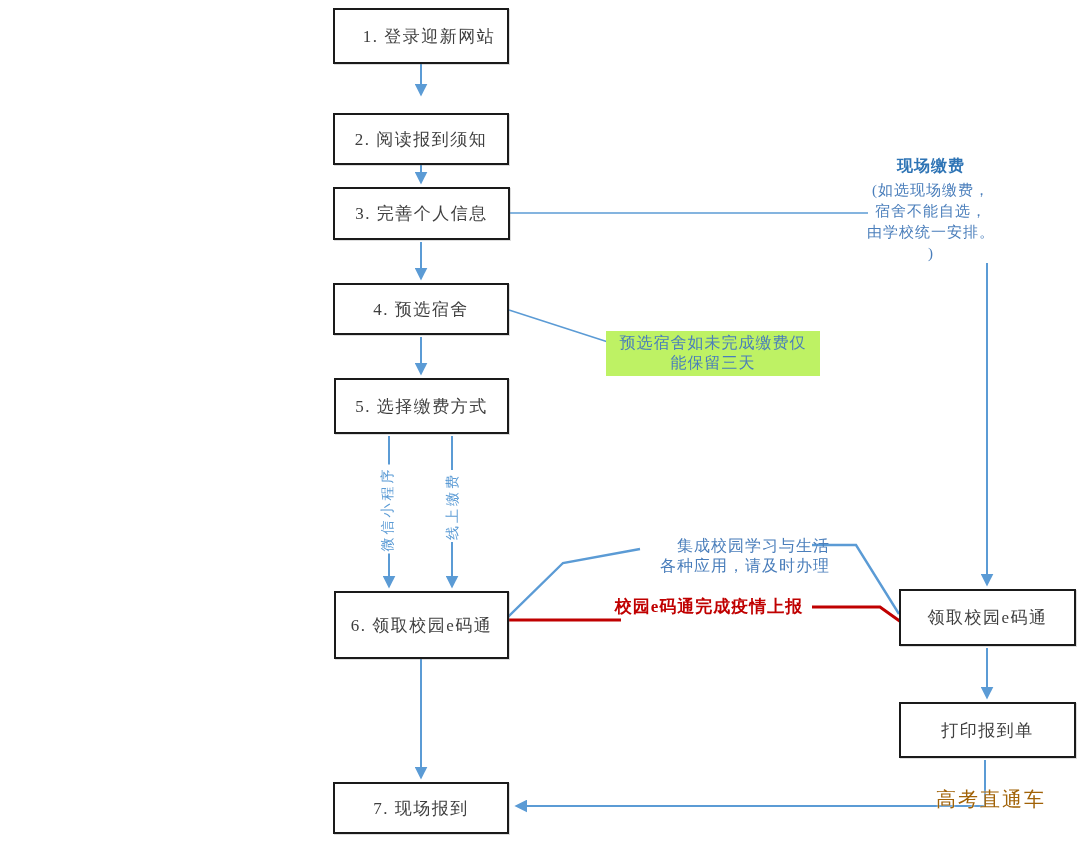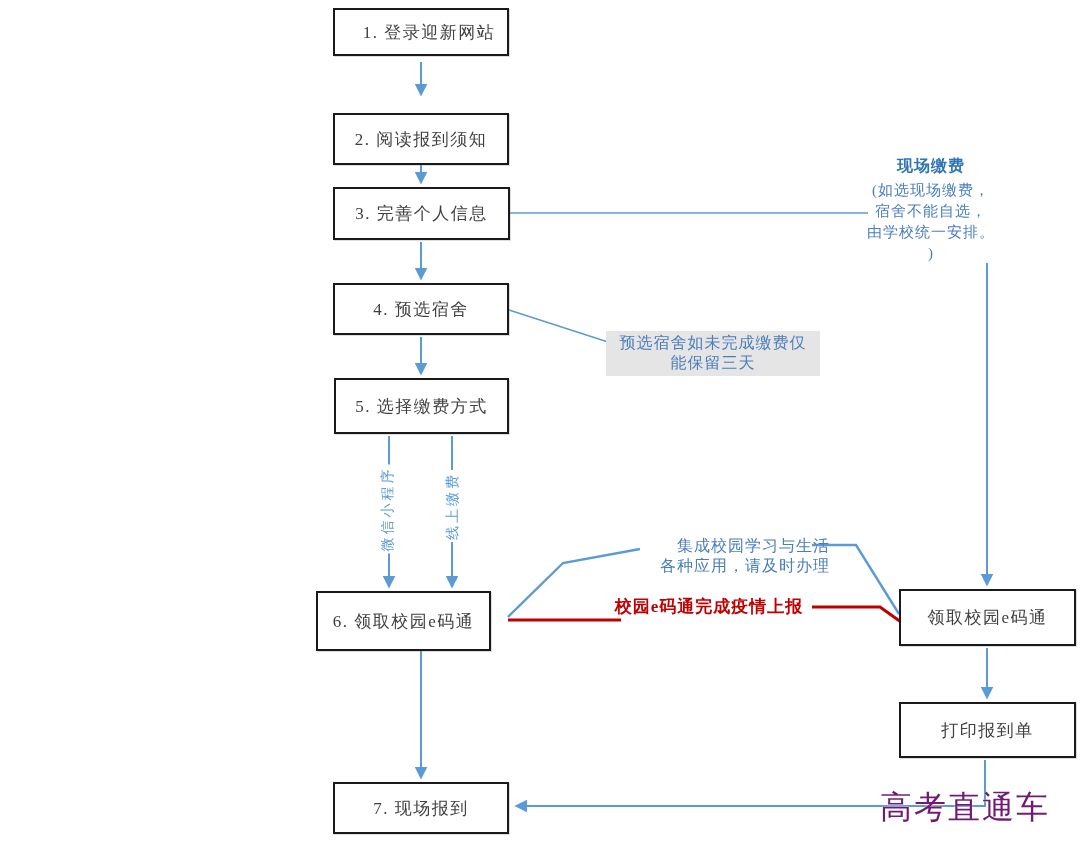--- a/index.html
+++ b/index.html
@@ -6,58 +6,58 @@
   body{font-family:"Liberation Serif", serif;}
   #canvas{position:relative;width:1080px;height:846px;background:#ffffff;overflow:hidden;}
   #connectors{position:absolute;left:0;top:0;width:1080px;height:846px;z-index:1;}
   .flow-box{
     position:absolute;z-index:2;background:#ffffff;
     border:2.5px solid #1a1a1a;box-sizing:border-box;
     display:flex;align-items:center;justify-content:center;
     font-size:17px;color:#3f3f3f;letter-spacing:1.5px;white-space:nowrap;
     box-shadow:1px 1px 0 rgba(120,120,120,.25);
   }
-  .b-step1{left:333px;top:8px;width:176px;height:48px;padding-left:16px;}
+  .b-step1{left:333px;top:8px;width:176px;height:56px;padding-left:16px;}
   .b-step2{left:333px;top:113px;width:176px;height:52px;}
   .b-step3{left:333px;top:187px;width:177px;height:53px;}
   .b-step4{left:333px;top:283px;width:176px;height:52px;}
   .b-step5{left:334px;top:378px;width:175px;height:56px;}
-  .b-step6{left:316px;top:591px;width:175px;height:60px;}
+  .b-step6{left:334px;top:591px;width:175px;height:68px;}
   .b-step7{left:333px;top:782px;width:176px;height:52px;}
   .b-sideA{left:899px;top:589px;width:177px;height:57px;}
   .b-sideB{left:899px;top:702px;width:177px;height:56px;}
 
   .vlabel{
     position:absolute;z-index:3;color:#5b9bd5;font-size:14px;letter-spacing:3px;
     white-space:nowrap;background:#ffffff;padding:1px 2px;
     transform:translate(-50%,-50%) rotate(-90deg);
   }
   .vlabel.one{left:388px;top:509px;}
   .vlabel.two{left:453px;top:506px;}
 
   .onsite-note{position:absolute;z-index:2;left:852px;top:156px;width:158px;text-align:center;}
   .onsite-note .title{font-size:16px;font-weight:bold;color:#2e74b5;letter-spacing:1px;margin-bottom:3px;}
   .onsite-note .line{font-size:15px;color:#4a7ebb;line-height:21px;letter-spacing:1px;}
 
   .dorm-callout{
     position:absolute;z-index:2;left:606px;top:331px;width:214px;
-    background:#e5e5e5;color:#4a7ebb;font-size:16px;line-height:20px;
+    background:#bef264;color:#4a7ebb;font-size:16px;line-height:20px;
     text-align:center;padding:2px 0 3px 0;letter-spacing:1px;
   }
   .ecode-note{
     position:absolute;z-index:2;left:618px;top:536px;width:212px;
     color:#4a7ebb;font-size:16px;line-height:20px;text-align:right;letter-spacing:1px;
   }
   .covid-warning{
     position:absolute;z-index:2;left:598px;top:595px;width:222px;
     color:#c00000;font-size:17px;font-weight:bold;line-height:24px;text-align:center;letter-spacing:1px;
   }
   .watermark{
-    position:absolute;z-index:4;left:880px;top:786px;
-    color:#701a75;font-size:32px;letter-spacing:2px;
+    position:absolute;z-index:4;left:936px;top:786px;
+    color:#a16207;font-size:20px;letter-spacing:2px;
     text-shadow:0 0 2px #ffffff;
   }
 </style>
 </head>
 <body>
 
 <div id="canvas">
 
   <svg id="connectors" width="1080" height="846" viewBox="0 0 1080 846" xmlns="http://www.w3.org/2000/svg">
     <defs>

